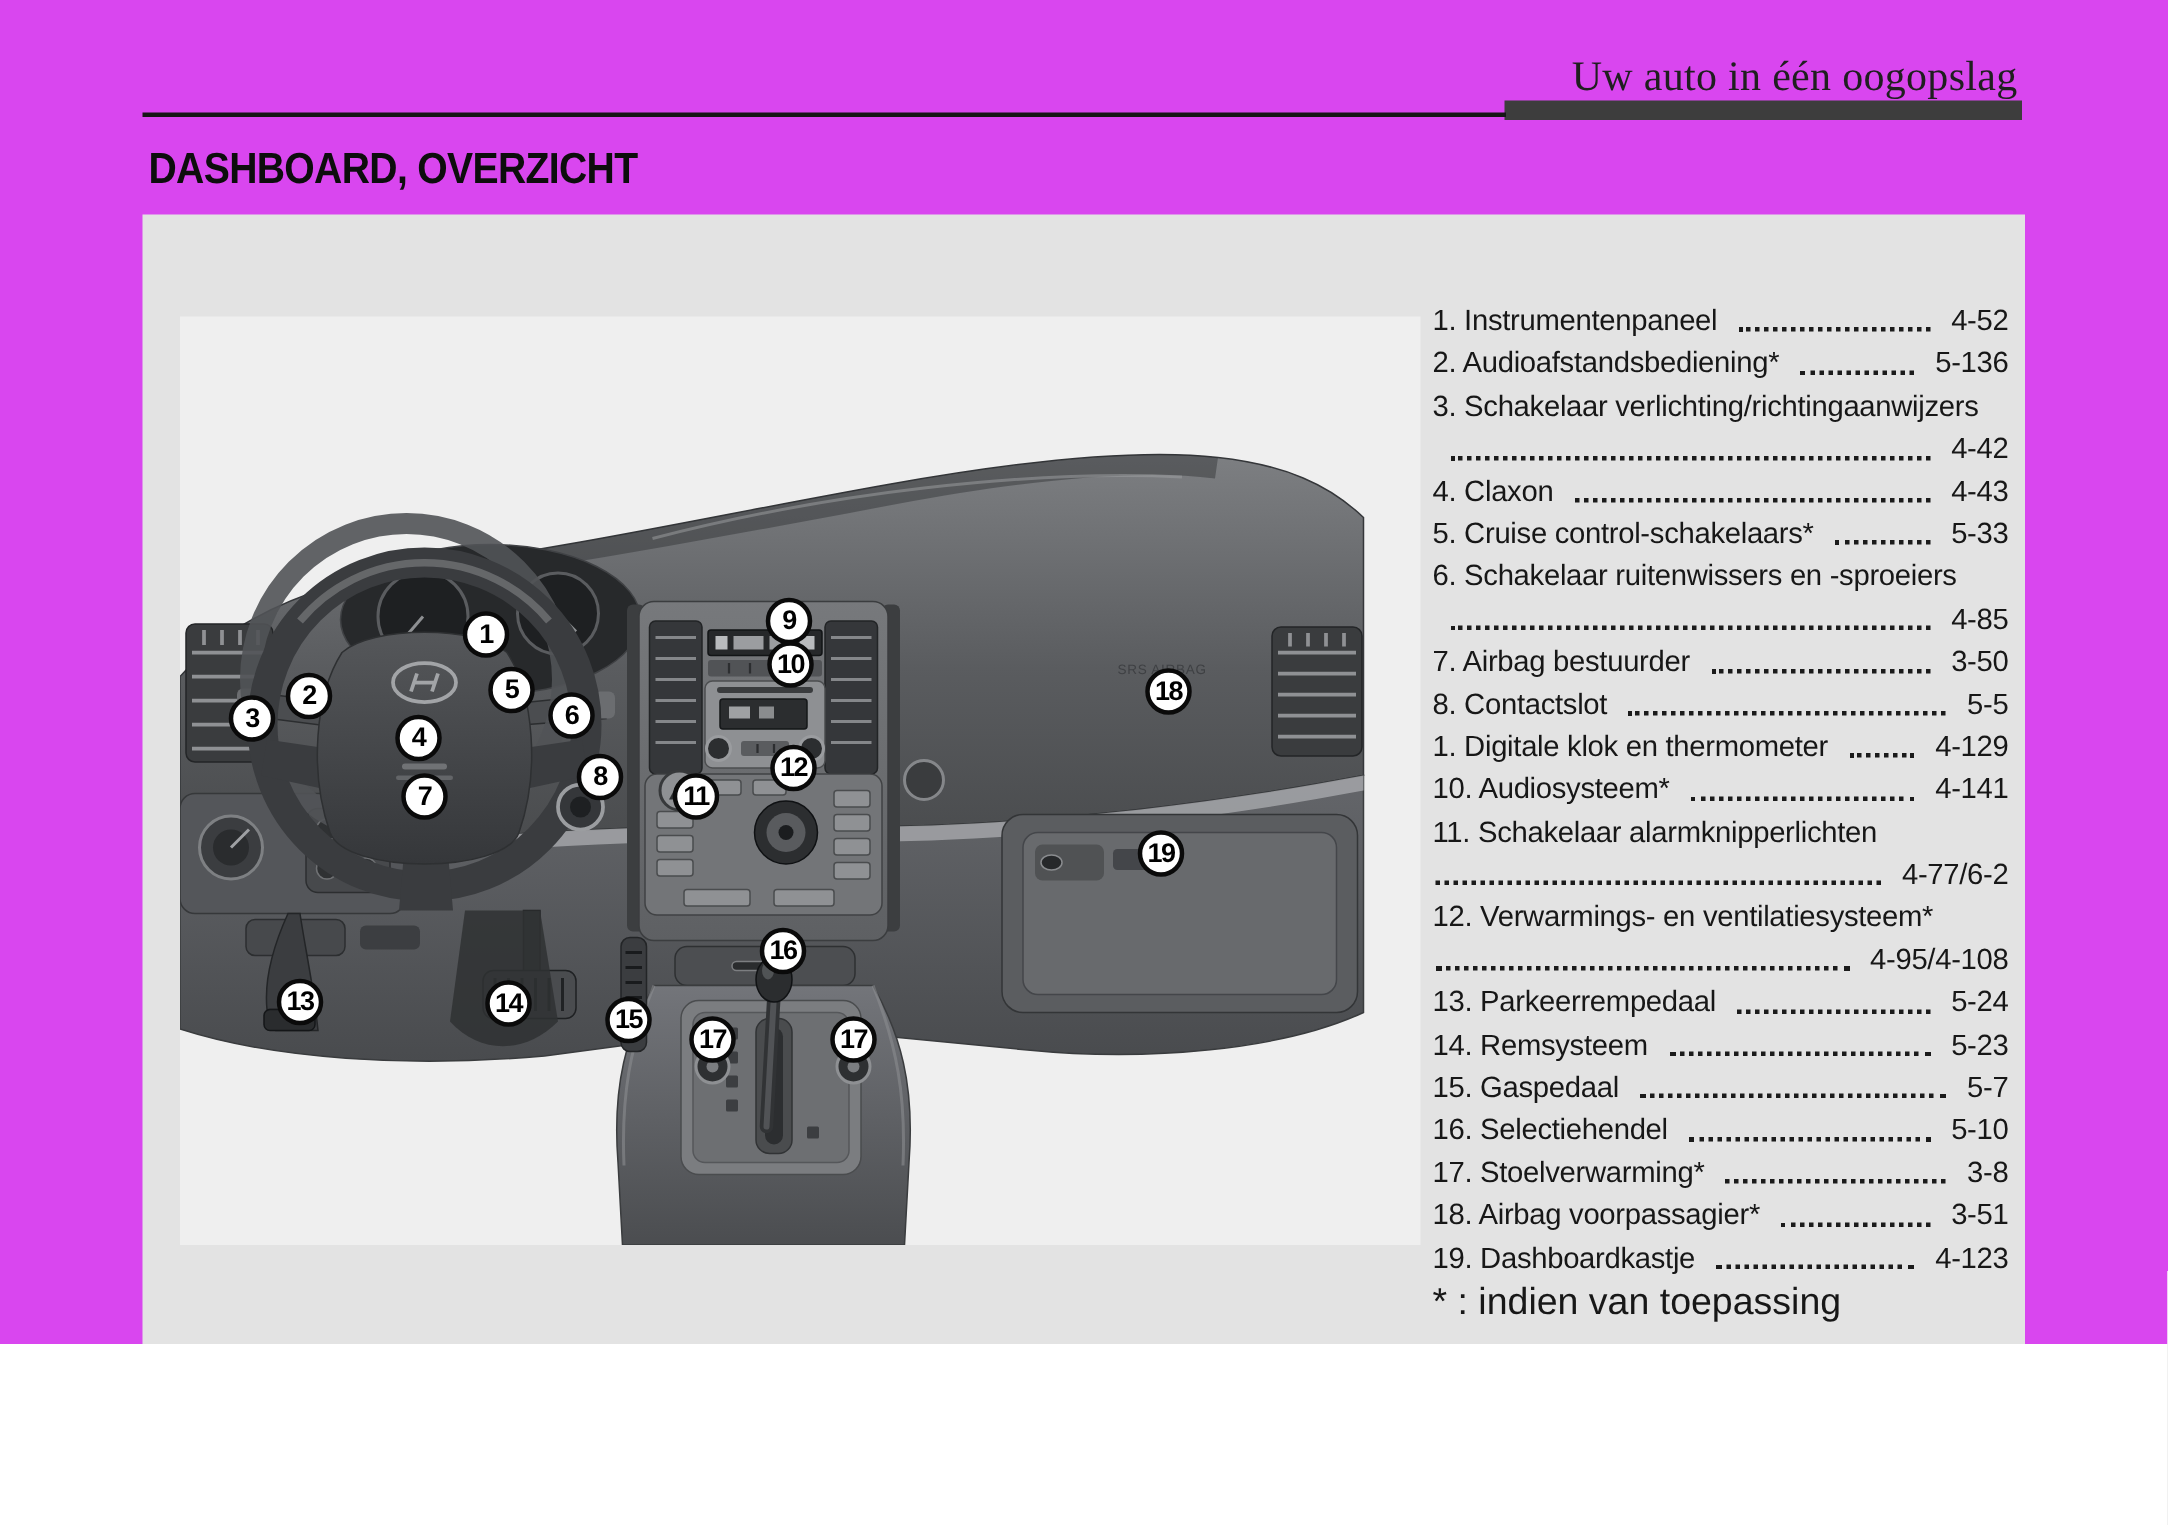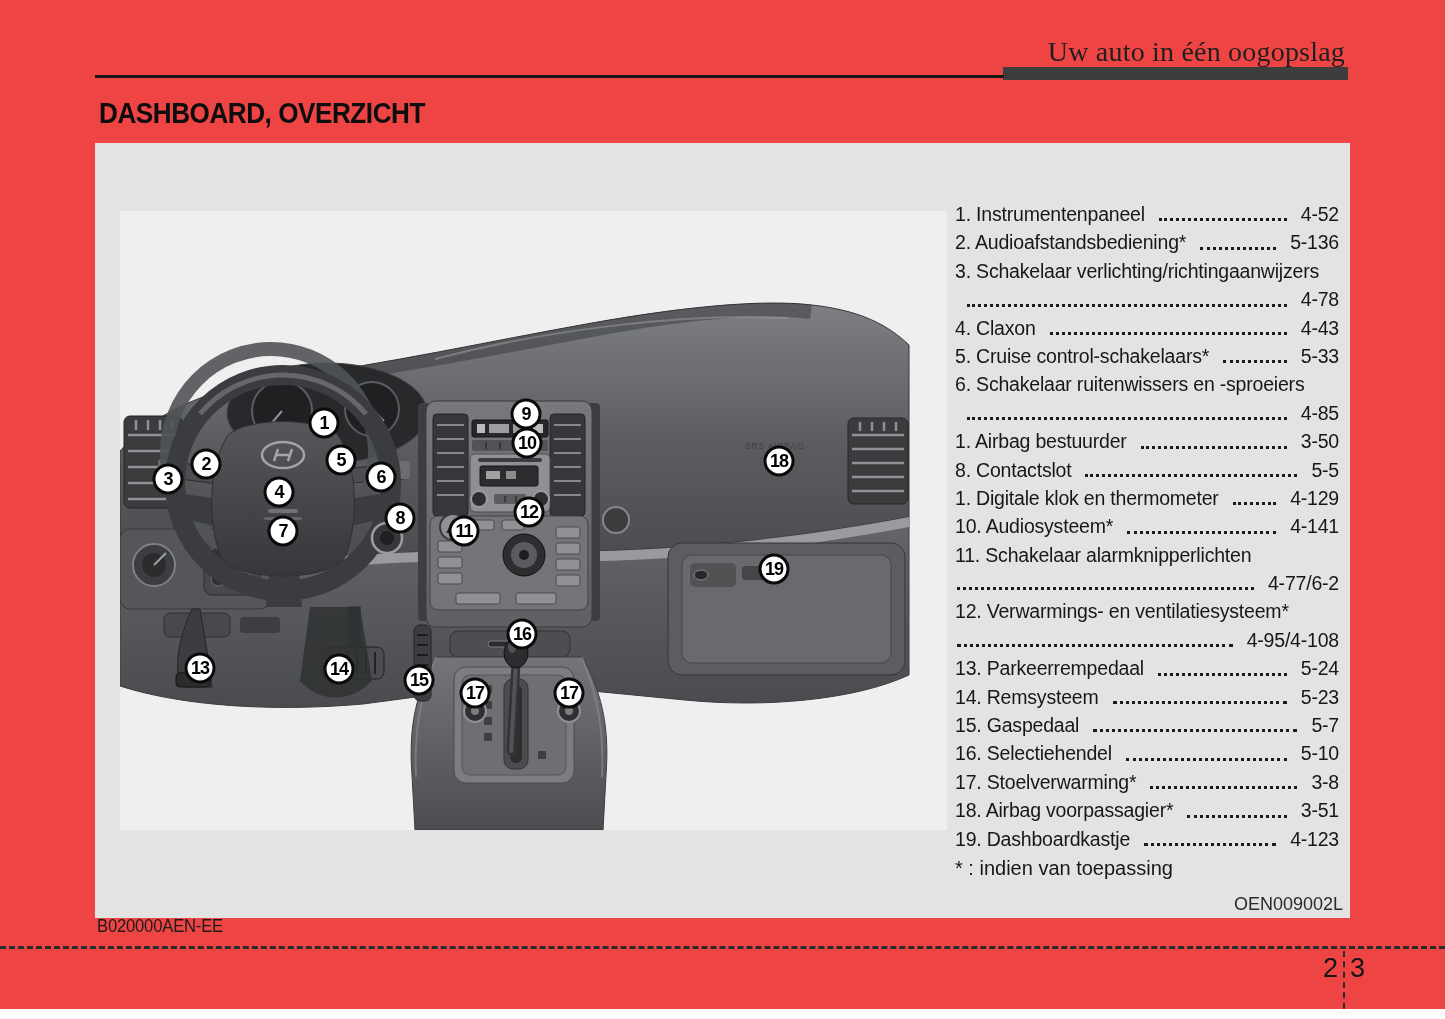--- a/index.html
+++ b/index.html
@@ -1,16 +1,16 @@
 <!DOCTYPE html>
 <html><head>
 <meta charset="utf-8">
 <style>
   html,body{margin:0;padding:0;background:#ffffff;}
-  .page{position:relative;width:1445px;height:1009px;background:#ef4444;
+  .page{position:relative;width:1445px;height:896px;background:#d946ef;
         font-family:"Liberation Sans",sans-serif;color:#1a1a1a;overflow:hidden;}
 
   
   .chapter-head{position:absolute;top:36px;left:0;width:1345px;text-align:right;
         font-family:"Liberation Serif",serif;font-size:28px;color:#1f1f1f;letter-spacing:.2px;}
   .head-bar{position:absolute;left:1003px;top:67px;width:345px;height:13px;background:#3d3d3d;}
   .head-rule{position:absolute;left:95px;top:75px;width:909px;height:3px;background:#161616;}
 
   .doc-title{position:absolute;left:99px;top:97px;font-size:29px;font-weight:bold;color:#0d0d0d;
         transform:scaleX(.9);transform-origin:left top;letter-spacing:-.5px;white-space:nowrap;}
@@ -26,21 +26,21 @@
         font-weight:bold;font-size:18px;color:#000;display:flex;align-items:center;justify-content:center;
         letter-spacing:-1px;}
 
   
   .legend{position:absolute;left:860px;top:57px;width:384px;}
   .lrow{display:flex;white-space:nowrap;height:28.4px;line-height:28.4px;
         font-size:19.5px;letter-spacing:-.2px;color:#171717;gap:12px;}
   .leader{flex:1 1 auto;border-bottom:3px dotted #1b1b1b;align-self:flex-end;
         margin:0 2px 7px 2px;min-width:10px;}
   .lpage{flex:0 0 auto;}
-  .lfoot{margin-top:1px;font-size:20px;line-height:28.4px;color:#171717;}
+  .lfoot{margin-top:1px;font-size:25px;line-height:28.4px;color:#171717;}
   .oen-code{position:absolute;right:7px;bottom:3px;font-size:18px;color:#2a2a2a;}
 
   
   .fig-code{position:absolute;left:97px;top:916px;font-size:17.5px;color:#1c1c1c;
         transform:scaleX(.95);transform-origin:left top;letter-spacing:-.2px;}
   .dash-hr{position:absolute;left:0;right:0;top:946px;border-top:3.5px dashed #2b2b2b;}
   .dash-vr{position:absolute;left:1343px;top:951px;height:68px;border-left:2.5px dashed #2b2b2b;}
   .pg-left{position:absolute;left:1312px;top:953px;width:26px;text-align:right;font-size:27px;color:#161616;}
   .pg-right{position:absolute;left:1350px;top:953px;font-size:27px;color:#161616;}
 </style>
@@ -345,41 +345,41 @@
         <div class="lrow">
           <span class="llabel">2. Audioafstandsbediening*</span>
           <span class="leader"></span>
           <span class="lpage">5-136</span>
         </div>
         <div class="lrow">
           <span class="llabel">3. Schakelaar verlichting/richtingaanwijzers</span>
         </div>
         <div class="lrow" style="padding-left: 10px;">
           <span class="leader"></span>
-          <span class="lpage">4-78</span>
+          <span class="lpage">4-42</span>
         </div>
         <div class="lrow">
           <span class="llabel">4. Claxon</span>
           <span class="leader"></span>
           <span class="lpage">4-43</span>
         </div>
         <div class="lrow">
           <span class="llabel">5. Cruise control-schakelaars*</span>
           <span class="leader"></span>
           <span class="lpage">5-33</span>
         </div>
         <div class="lrow">
           <span class="llabel">6. Schakelaar ruitenwissers en -sproeiers</span>
         </div>
         <div class="lrow" style="padding-left: 10px;">
           <span class="leader"></span>
           <span class="lpage">4-85</span>
         </div>
         <div class="lrow">
-          <span class="llabel">1. Airbag bestuurder</span>
+          <span class="llabel">7. Airbag bestuurder</span>
           <span class="leader"></span>
           <span class="lpage">3-50</span>
         </div>
         <div class="lrow">
           <span class="llabel">8. Contactslot</span>
           <span class="leader"></span>
           <span class="lpage">5-5</span>
         </div>
         <div class="lrow">
           <span class="llabel">1. Digitale klok en thermometer</span>

